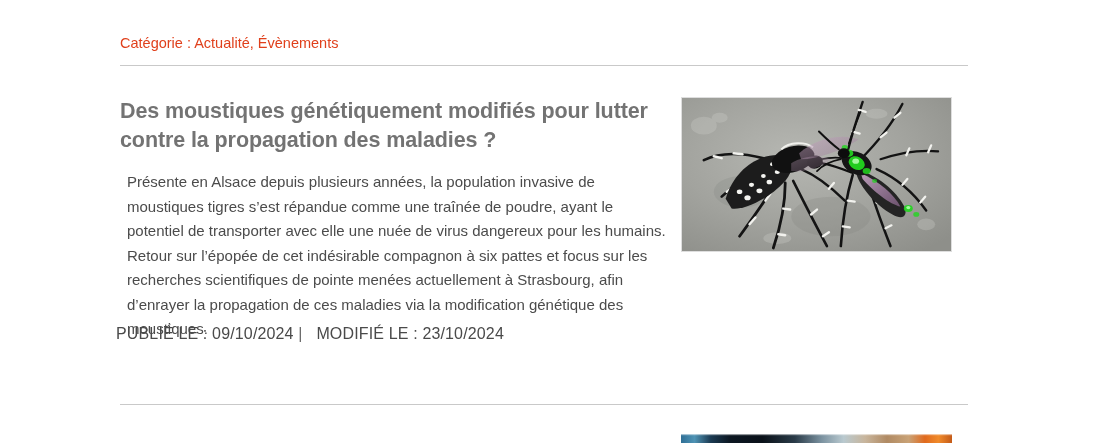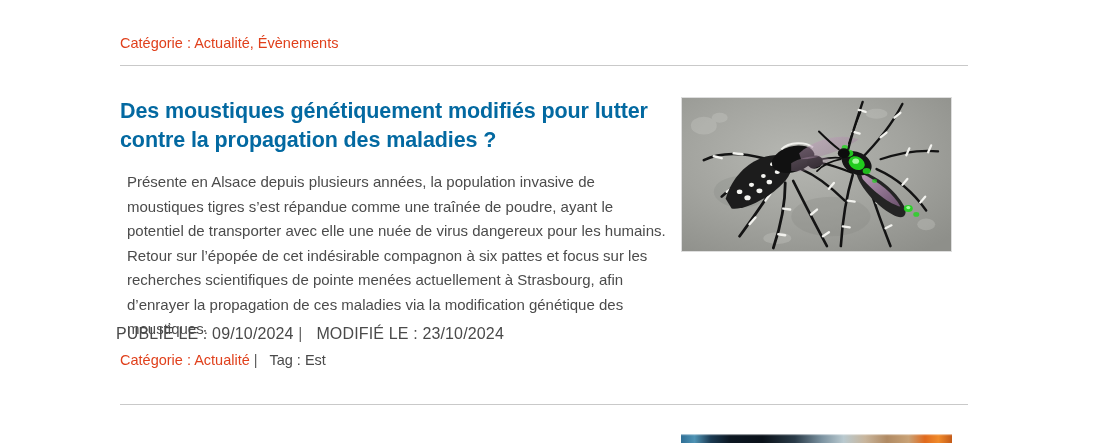--- a/index.html
+++ b/index.html
@@ -61,21 +61,21 @@
     top: 0;
     width: 565px;
     margin: 0;
     font-size: 21.5px;
     line-height: 28.5px;
     font-weight: bold;
     color: #353535;
     letter-spacing: -0.1px;
   }
   .article-title a {
-    color: #0369a1;
+    color: #737373;
     text-decoration: none;
     cursor: pointer;
   }
 
   .article-excerpt {
     position: absolute;
     left: 120px;
     width: 545px;
     margin: 7px;
     font-size: 15px;
@@ -133,28 +133,20 @@
 
     <div class="article-dates" style="top:228px;">
       <span>PUBLIÉ LE :</span>
       <span>09/10/2024</span>
       <span class="date-sep">|</span>
       &nbsp;
       <span>MODIFIÉ LE :</span>
       <span>23/10/2024</span>
     </div>
 
-    <div class="cat-line" style="top:254px;">
-      <span>Catégorie :</span>
-      <a class="cat-link" href="#">Actualité</a>
-      <span class="sep-gray">|</span>
-      &nbsp;
-      <span class="tag-gray">Tag :</span>
-      <a class="cat-link tag-gray" href="#">Est</a>
-    </div>
 
     <div class="thumb" style="left:681px; top:0px; width:271px; height:155px;" title="Deux moustiques tigres, l’un marqué de fluorescence verte, sur une surface grise">
       <svg viewBox="0 0 271 155" preserveAspectRatio="none">
         <defs>
           <radialGradient id="bgGrey" cx="42%" cy="38%" r="78%">
             <stop offset="0%" stop-color="#b6b7b2"></stop>
             <stop offset="55%" stop-color="#a2a39e"></stop>
             <stop offset="100%" stop-color="#8e8f8a"></stop>
           </radialGradient>
           <linearGradient id="wingA" x1="0" y1="0" x2="1" y2="1">

